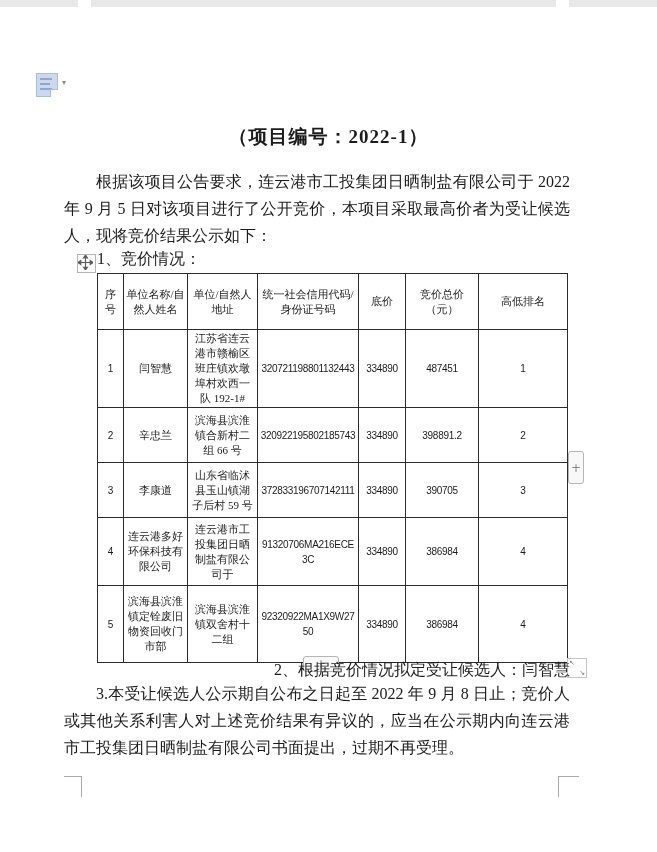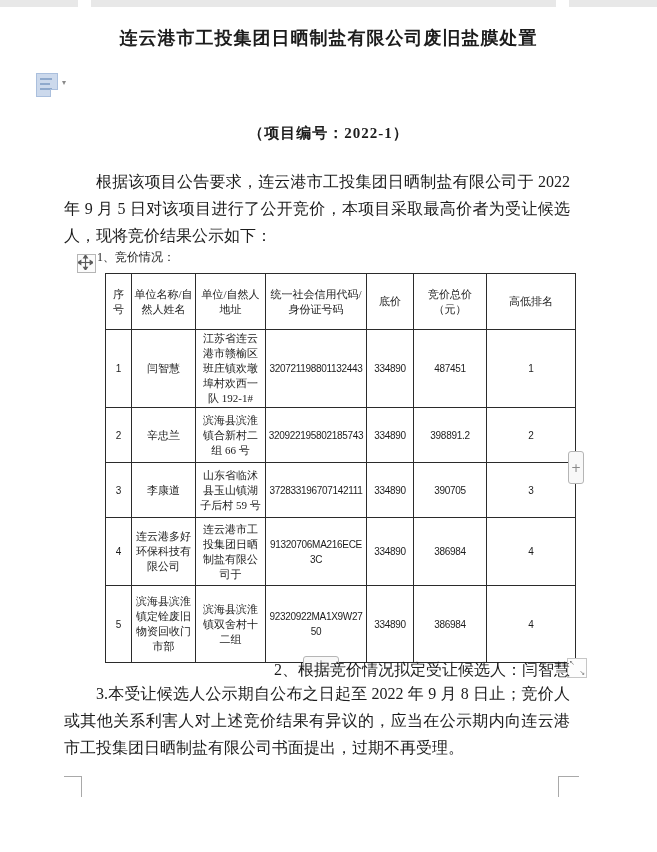--- a/index.html
+++ b/index.html
@@ -13,29 +13,29 @@
   
   #paste-btn{position:absolute;left:34px;top:72px;width:40px;height:26px;cursor:pointer;}
   #paste-btn .sheet{position:absolute;left:2px;top:1px;width:20px;height:22px;background:#ccd9ec;border:1px solid #aabfdd;}
   #paste-btn .ln{position:absolute;left:3px;height:2px;background:#8fa9cc;}
   #paste-btn .fold{position:absolute;right:-1px;bottom:-1px;width:7px;height:7px;background:#ffffff;border-left:1px solid #aabfdd;border-top:1px solid #aabfdd;}
   #paste-btn .drop{position:absolute;left:28px;top:6px;font-size:8px;color:#8a8a8a;font-family:"DejaVu Sans",sans-serif;}
   
   .title{position:absolute;left:0;width:657px;text-align:center;font-weight:bold;letter-spacing:1px;}
   #title1{top:26px;font-size:18px;}
   #title2{top:76px;font-size:18px;}
-  #title3{top:124px;font-size:15px;}
+  #title3{top:124px;font-size:19px;}
   
   .para{position:absolute;left:64px;width:506px;font-size:16px;line-height:27px;text-align:justify;text-indent:2em;}
   #para1{top:168px;}
-  #section1{position:absolute;left:97px;top:249px;font-size:12px;}
+  #section1{position:absolute;left:97px;top:249px;font-size:16px;}
   #para2{top:656px;text-indent:2.4em;text-align:right;}
   #para3{top:680px;}
   
-  #bid-table{position:absolute;left:105px;top:273px;width:470px;border-collapse:collapse;table-layout:fixed;}
+  #bid-table{position:absolute;left:97px;top:273px;width:470px;border-collapse:collapse;table-layout:fixed;}
   #bid-table td,#bid-table th{border:1px solid #2b2b2b;text-align:center;vertical-align:middle;
     font-weight:normal;font-size:11px;line-height:15px;padding:1px 2px;word-break:break-all;}
   #bid-table .num{font-family:"Liberation Sans",sans-serif;font-size:10px;letter-spacing:-0.3px;}
   
   #move-handle{position:absolute;left:77px;top:254px;width:17px;height:17px;background:#fbfbfb;border:1px solid #b5b5b5;cursor:move;}
   .plus-btn{position:absolute;background:#f8f8f8;border:1px solid #b5b5b5;border-radius:3px;
     color:#888;font-family:"DejaVu Sans",sans-serif;display:flex;align-items:center;justify-content:center;cursor:pointer;}
   #insert-col-btn{left:568px;top:451px;width:14px;height:31px;font-size:12px;}
   #insert-row-btn{left:303px;top:656px;width:34px;height:14px;font-size:12px;}
   #resize-handle{position:absolute;left:567px;top:658px;width:18px;height:18px;background:#fdfdfd;border:1px solid #c6c6c6;cursor:nwse-resize;}
@@ -59,21 +59,20 @@
   <div id="paste-btn">
     <div class="sheet">
       <div class="ln" style="top:4px;width:12px"></div>
       <div class="ln" style="top:9px;width:10px"></div>
       <div class="ln" style="top:14px;width:12px"></div>
       <div class="fold"></div>
     </div>
     <div class="drop">▾</div>
   </div>
 
-  <div id="title1" class="title">连云港市工投集团日晒制盐有限公司废旧盐膜处置</div>
   <div id="title3" class="title">（项目编号：2022-1）</div>
 
   <div id="para1" class="para">根据该项目公告要求，连云港市工投集团日晒制盐有限公司于 2022 年 9 月 5 日对该项目进行了公开竞价，本项目采取最高价者为受让候选人，现将竞价结果公示如下：</div>
 
   <div id="section1">1、竞价情况：</div>
 
   <div id="move-handle">
     <svg width="15" height="15" viewBox="0 0 16 16">
       <g stroke="#5a5a5a" stroke-width="1.2" fill="#5a5a5a">
         <line x1="8" y1="3" x2="8" y2="13"></line>

